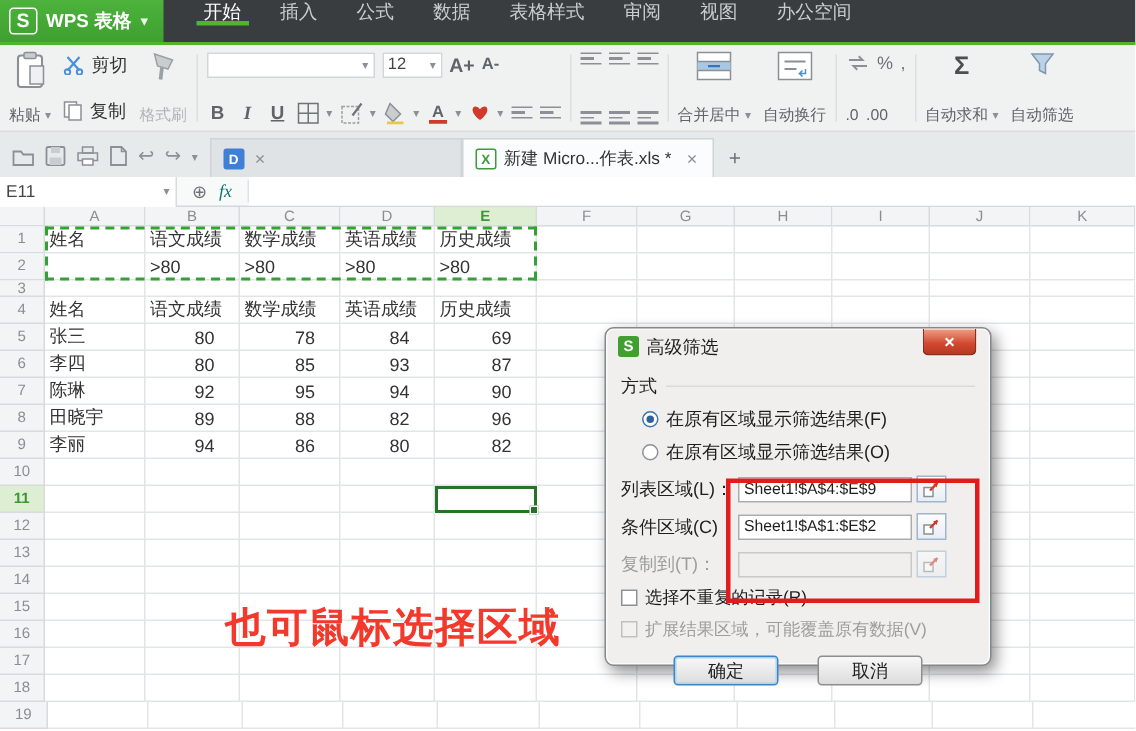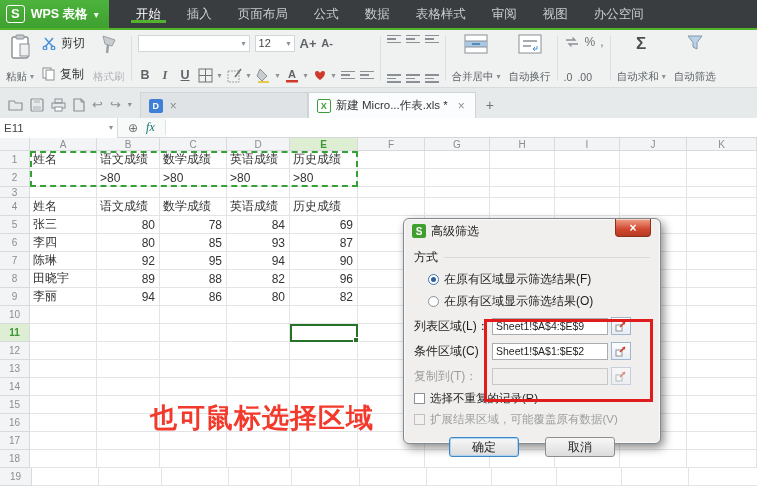--- a/index.html
+++ b/index.html
@@ -5,21 +5,21 @@
   * { margin:0; padding:0; box-sizing:border-box; }
   html,body { width:757px; height:487px; }
   body { font-family:"Liberation Sans","DejaVu Sans",sans-serif; position:relative; overflow:hidden; background:#fff; font-size:12px; color:#333; }
 
   
   .titlebar { height:30px; background:#393d40; display:flex; align-items:stretch; border-bottom:2px solid #52b42c; }
   .logo { background:linear-gradient(#4cb33c,#3fa030); color:#fff; display:flex; align-items:center; gap:6px; padding:0 10px 0 6px; flex:none; }
   .logo-s { border:1px solid #fff; border-radius:3px; font-weight:bold; font-size:13px; padding:0 4px; line-height:16px; }
   .logo-name { font-size:12.5px; font-weight:bold; }
   .logo-caret { font-size:10px; opacity:.9; }
-  .rtabs { display:flex; align-items:center; margin-left:14px; }
+  .rtabs { display:flex; align-items:flex-start; margin-left:14px; }
   .rtab { color:#c9cdd0; font-size:12.5px; padding:0 13px; display:flex; align-items:center; position:relative; cursor:default; }
   .rtab.active { color:#fff; }
   .rtab.active::after { content:""; position:absolute; left:8px; right:8px; bottom:0; height:3px; background:#52b42c; }
 
   
   .ribbon { height:58px; background:#f0f2f1; border-bottom:1px solid #d9dcdd; display:flex; align-items:stretch; overflow:hidden; }
   .rgroup { flex:none; display:flex; align-items:center; padding:3px 6px; gap:8px; }
   .rsep { flex:none; width:1px; background:#dcdfe0; margin:6px 0; }
   .vcol { display:flex; flex-direction:column; align-items:center; justify-content:space-between; height:50px; }
   .vcol .lbl { font-size:10.5px; color:#5f6468; white-space:nowrap; }
@@ -60,21 +60,21 @@
   .fx-zone { display:flex; align-items:center; gap:8px; padding:0 10px; border-right:1px solid #e0e3e5; }
   .fx { font-style:italic; font-family:"Liberation Serif",serif; color:#0f766e; font-size:12px; }
   .finput { flex:1; height:100%; background:#fff; }
 
   
   .grid { position:relative; height:349px; overflow:hidden; background:#fff; }
   .gr { display:flex; }
   .gc { flex:none; border-right:1px solid #e2e5e8; border-bottom:1px solid #e2e5e8; overflow:hidden; white-space:nowrap; padding:0 3px; font-size:12px; color:#333; display:flex; align-items:center; }
   .gc.hdr { background:#f3f4f5; border-color:#d8dbde; color:#8a8e91; font-size:10px; justify-content:center; padding:0; }
   .gc.hdr.sel { background:#ddeed3; color:#3f9637; font-weight:bold; }
-  .gc.num { justify-content:flex-end; padding-right:4px; }
+  .gc.num { justify-content:flex-end; padding-right:16px; }
   .ants { position:absolute; border:2px dashed #33a133; pointer-events:none; }
   .acell { position:absolute; border:2px solid #267226; background:transparent; }
   .acell::after { content:""; position:absolute; right:-3px; bottom:-3px; width:4px; height:4px; background:#267226; border:1px solid #fff; }
   .annot { position:absolute; font-size:27px; font-weight:bold; color:#f3392b; letter-spacing:1px; white-space:nowrap; }
 
   
   .dlg { position:absolute; left:403px; top:218px; width:258px; height:226px; background:#f0efee; border:1px solid #84898d; border-radius:6px; box-shadow:3px 4px 10px rgba(0,0,0,.45), inset 0 0 0 1px rgba(255,255,255,.7); }
   .dlg-title { height:24px; display:flex; align-items:center; gap:5px; padding:0 8px; font-size:12px; color:#1e1e1e; }
   .dlg-ico { width:14px; height:14px; background:#3fa030; color:#fff; border-radius:2px; font-size:10px; font-weight:bold; display:flex; align-items:center; justify-content:center; }
   .dlg-close { position:absolute; top:0; right:9px; width:36px; height:18px; background:linear-gradient(#f0a18a,#d0482f 60%,#b63a22); border:1px solid #8c2f1c; border-top:none; border-radius:0 0 4px 4px; color:#fff; font-size:12px; font-weight:bold; display:flex; align-items:center; justify-content:center; box-shadow:inset 0 1px 0 rgba(255,255,255,.5); }
@@ -106,21 +106,20 @@
 
 <div class="titlebar">
   <div class="logo">
     <span class="logo-s">S</span>
     <span class="logo-name">WPS 表格</span>
     <span class="logo-caret">▾</span>
   </div>
   <div class="rtabs">
       <div class="rtab active">开始</div>
       <div class="rtab">插入</div>
-      <div class="rtab">页面布局</div>
       <div class="rtab">公式</div>
       <div class="rtab">数据</div>
       <div class="rtab">表格样式</div>
       <div class="rtab">审阅</div>
       <div class="rtab">视图</div>
       <div class="rtab">办公空间</div>
     </div>
 </div>
 
 <div class="ribbon">

